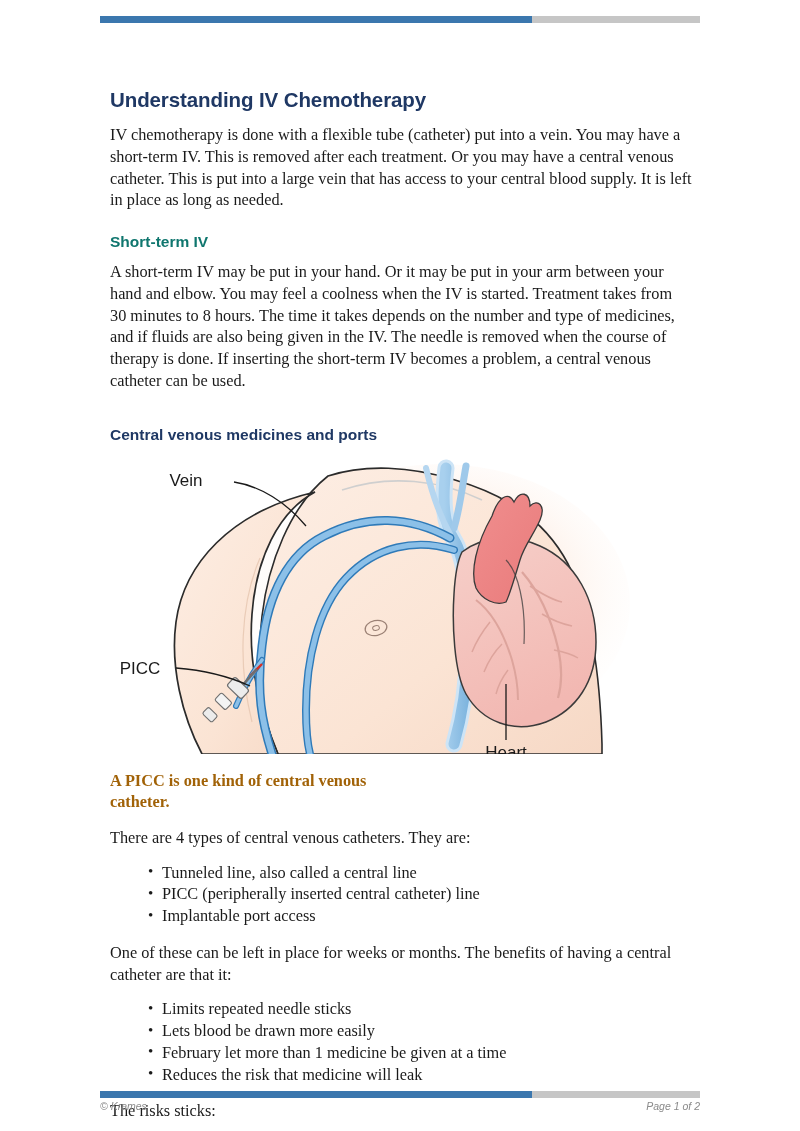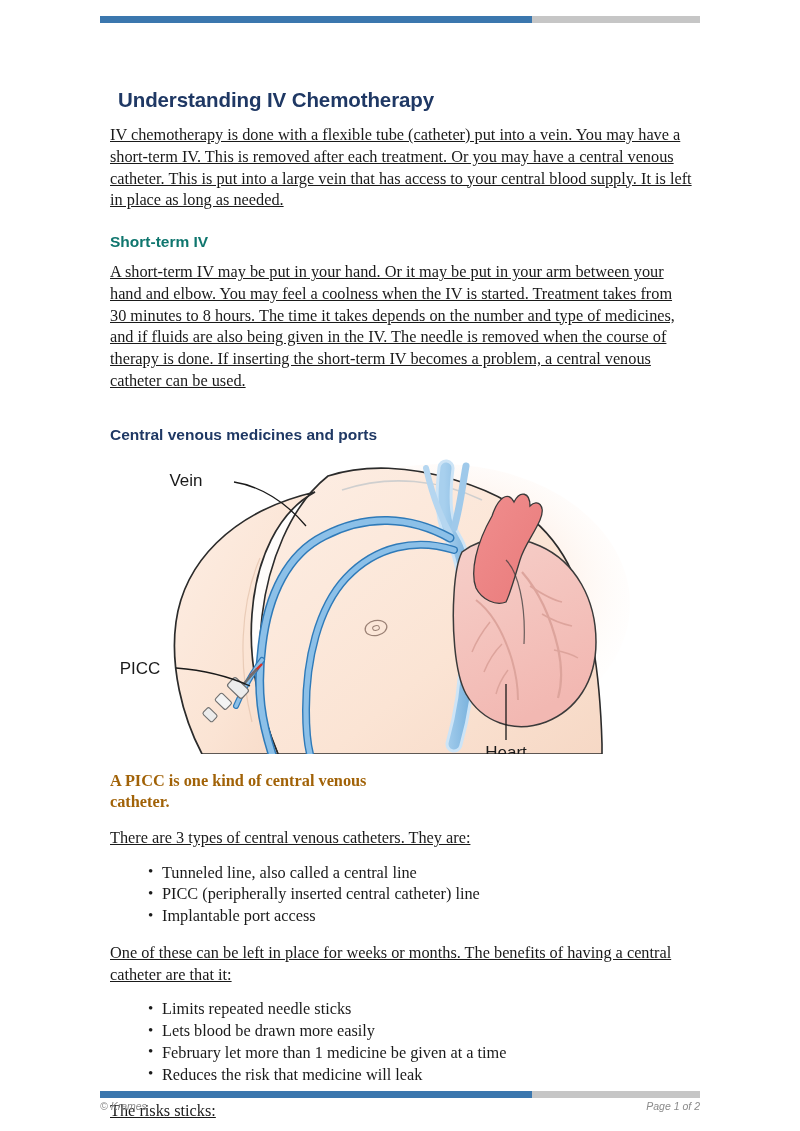--- a/index.html
+++ b/index.html
@@ -42,40 +42,39 @@
     left: 110px;
     top: 88px;
     width: 582px;
   }
 
   h1.doc-title {
     font-family: "Liberation Sans", "DejaVu Sans", sans-serif;
     font-size: 20.5px;
     font-weight: bold;
     color: #1f3864;
-    margin: 0 0 12px 8px;
+    margin: 0 0 12px 0;
     letter-spacing: -0.1px;
   }
 
   h2.section-title {
     font-family: "Liberation Sans", "DejaVu Sans", sans-serif;
     font-size: 15.5px;
     font-weight: bold;
     color: #1f3864;
     margin: 22px 0 10px 0;
   }
   h2.section-title.spaced-top { margin-top: 34px; }
 
   p.body {
     font-size: 16.3px;
     line-height: 1.335;
     color: #1a1a1a;
     margin: 0 0 13px 0;
     text-align: left;
-    text-decoration: underline;
   }
 
   p.caption-bold {
     font-size: 16.3px;
     line-height: 1.33;
     font-weight: bold;
     color: #a16207;
     margin: 0 0 14px 0;
     max-width: 300px;
   }
@@ -244,21 +243,21 @@
         <path d="M 66 214 C 92 216 118 222 140 232" fill="none" stroke="#1a1a1a" stroke-width="1.3"></path>
 
         <text x="76" y="32" font-family="Liberation Sans, DejaVu Sans, sans-serif" font-size="17" fill="#1a1a1a" text-anchor="middle">Vein</text>
         <text x="396" y="304" font-family="Liberation Sans, DejaVu Sans, sans-serif" font-size="17" fill="#1a1a1a" text-anchor="middle">Heart</text>
         <text x="30" y="220" font-family="Liberation Sans, DejaVu Sans, sans-serif" font-size="17" fill="#1a1a1a" text-anchor="middle">PICC</text>
       </svg>
     </div>
 
     <p class="caption-bold">A PICC is one kind of central venous catheter.</p>
 
-    <p class="body">There are 3 types of central venous catheters. They are:</p>
+    <p class="body">There are 4 types of central venous catheters. They are:</p>
 
     <ul class="bullets">
       <li>Tunneled line, also called a central line</li>
       <li>PICC (peripherally inserted central catheter) line</li>
       <li>Implantable port access</li>
     </ul>
 
     <p class="body">One of these can be left in place for weeks or months. The benefits of having a central catheter are that it:</p>
 
     <ul class="bullets">

